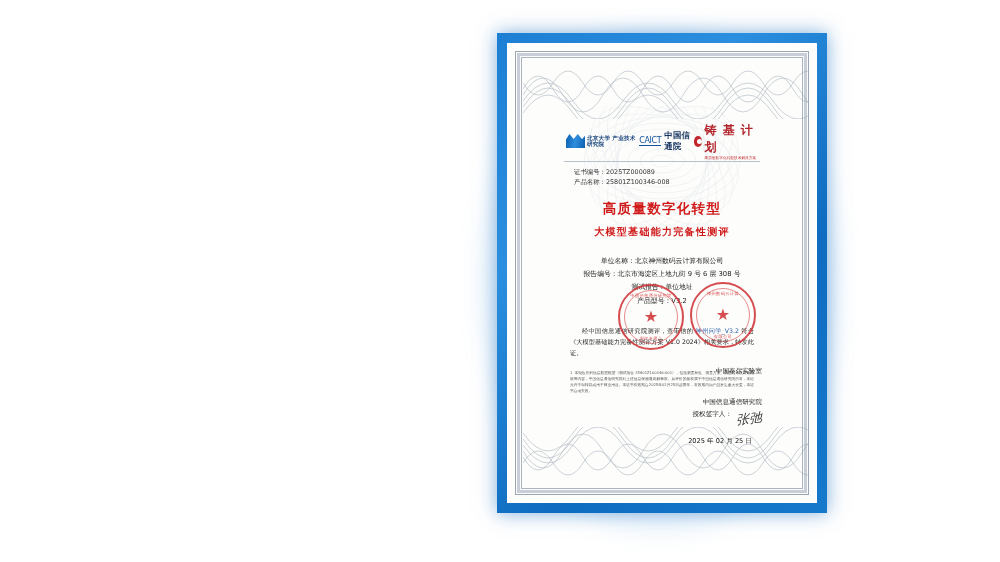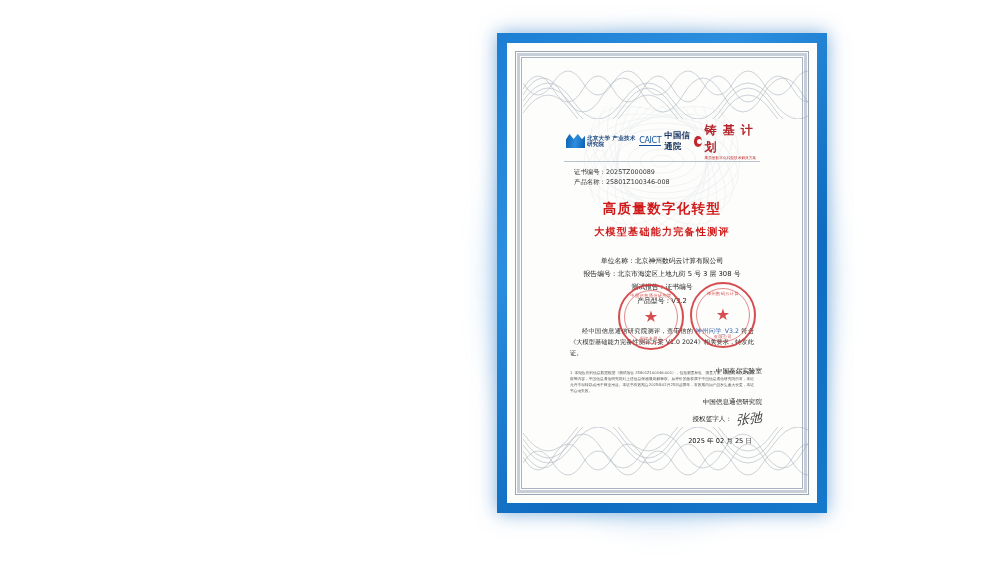--- a/index.html
+++ b/index.html
@@ -286,21 +286,21 @@
   }
 
   .org-lines .l {
     font-size: 6.6px;
     color: #1a1a1a;
     line-height: 1.75;
     margin-top: 20px;
   }
   .sig-row {
     display: flex;
-    align-items: center;
+    align-items: flex-start;
     justify-content: flex-end;
     gap: 4px;
     margin-top: 1px;
   }
   .sig-label { font-size: 6.6px; color: #1a1a1a; }
   .sig-script {
     font-family: "DejaVu Serif", "Liberation Serif", serif;
     font-style: italic;
     font-size: 13px;
     color: #1a1a1a;
@@ -409,24 +409,24 @@
             <div class="title-block">
               <div class="title-main">高质量数字化转型</div>
               <div class="title-sub">大模型基础能力完备性测评</div>
             </div>
 
             <div class="fields">
               <div class="row">
                 <span class="lab">单位名称：</span><span>北京神州数码云计算有限公司</span>
               </div>
               <div class="row">
-                <span class="lab">报告编号：</span><span>北京市海淀区上地九街 5 号 3 层 308 号</span>
+                <span class="lab">报告编号：</span><span>北京市海淀区上地九街 9 号 6 层 308 号</span>
               </div>
               <div class="row">
-                <span class="lab">测试报告：</span><span>证书编号</span>
+                <span class="lab">测试报告：</span><span>单位地址</span>
               </div>
               <div class="row">
                 <span class="lab">产品型号：</span><span>V3.2</span>
               </div>
             </div>
 
             <div class="statement">
               <span>经中国信息通信研究院测评，查审信的 </span><span class="lnk">神州问学_V3.2</span><span> 符合 《大模型基础能力完备性测评方案 V1.0 2024》</span><span>相关要求，特发此证。</span>
             </div>
 

